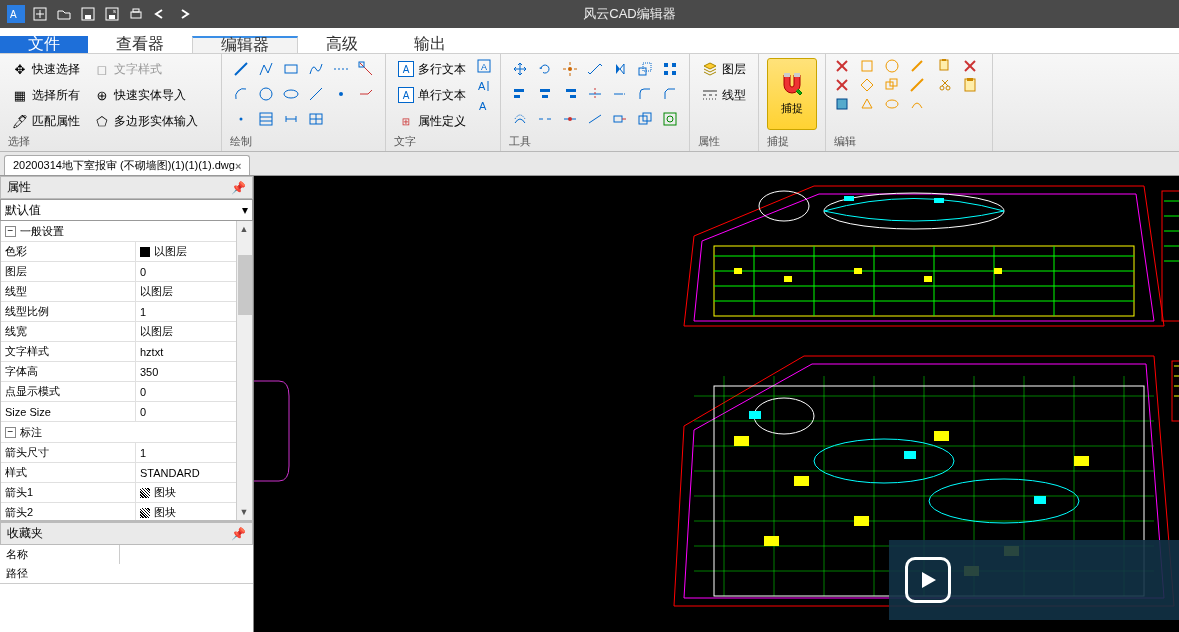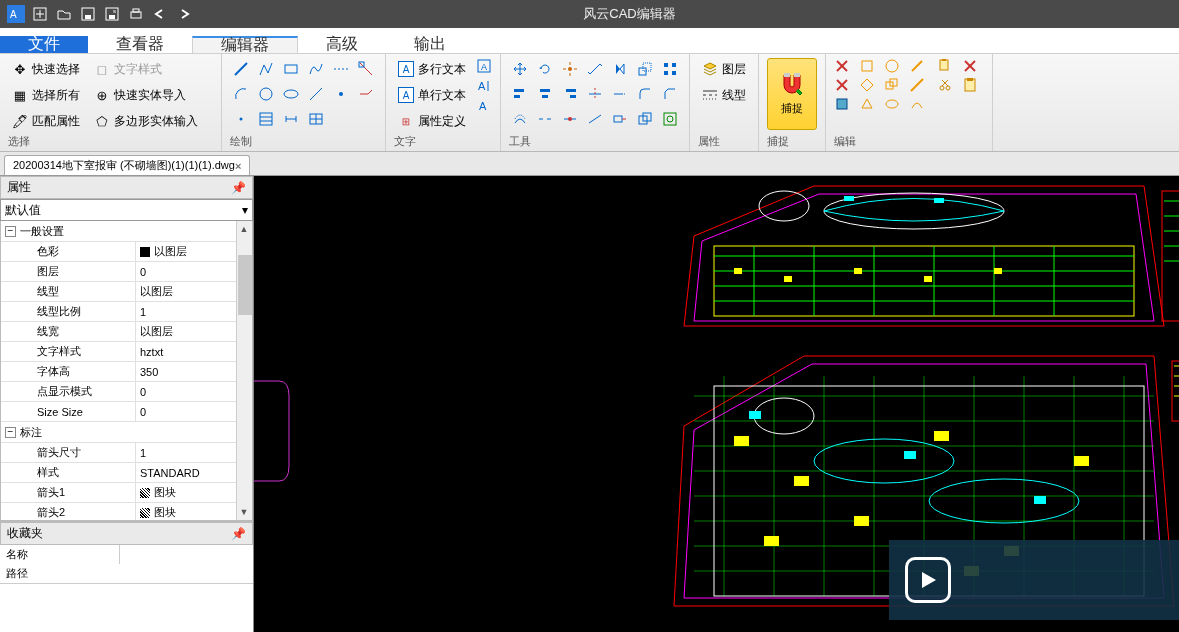--- a/index.html
+++ b/index.html
@@ -28,21 +28,21 @@
 .edit-grid2 { display:grid; grid-template-columns:repeat(2,22px); gap:3px;}
 .filetab-bar { height:24px; background:#e8e8e8; display:flex; align-items:flex-end; padding:0 4px; border-bottom:1px solid #999;}
 .filetab { background:#fff; border:1px solid #aaa; border-bottom:none; padding:2px 8px; font-size:11px; display:flex; align-items:center; border-radius:3px 3px 0 0;}
 .filetab .close { color:#777; cursor:pointer; font-weight:bold;}
 .workspace { display:flex; height:456px;}
 .side { width:254px; background:#fff; display:flex; flex-direction:column; border-right:1px solid #888;}
 .panel-title { background:#eaeaea; border:1px solid #bbb; padding:2px 6px; font-size:12px; display:flex; justify-content:space-between; align-items:center;}
 .combo { width:100%; height:22px; border:1px solid #999; background:#fff; padding:0 4px; display:flex; align-items:center; justify-content:space-between; cursor:pointer;}
 .prop-scroll { flex:1; overflow-y:auto; border:1px solid #bbb; border-top:none; position:relative;}
 .prop-row { display:flex; height:20px; border-bottom:1px solid #e0e0e0;}
-.prop-row .k { width:135px; padding-left:36px; border-right:1px solid #e0e0e0; display:flex; align-items:center; font-size:11px;}
+.prop-row .k { width:135px; padding-left:4px; border-right:1px solid #e0e0e0; display:flex; align-items:center; font-size:11px;}
 .prop-row .v { flex:1; padding-left:4px; display:flex; align-items:center; font-size:11px;}
 .prop-row.section .k { padding-left:4px; width:100%; border-right:none; background:#fff;}
 .prop-row.section { background:#fff; height:21px;}
 .toggle { width:11px; height:11px; border:1px solid #888; display:inline-flex; align-items:center; justify-content:center; margin-right:4px; font-size:10px; line-height:10px;}
 .fav { border-top:1px solid #bbb;}
 .fav-head { display:flex; border-bottom:1px solid #ccc;flex-direction:column;}
 .fav-head div { padding:2px 6px; font-size:11px;}
 .fav-head div:first-child { width:120px; border-right:1px solid #ccc;}
 .canvas { flex:1; background:#000; position:relative; overflow:hidden;}
 .drawing { position:absolute; }

